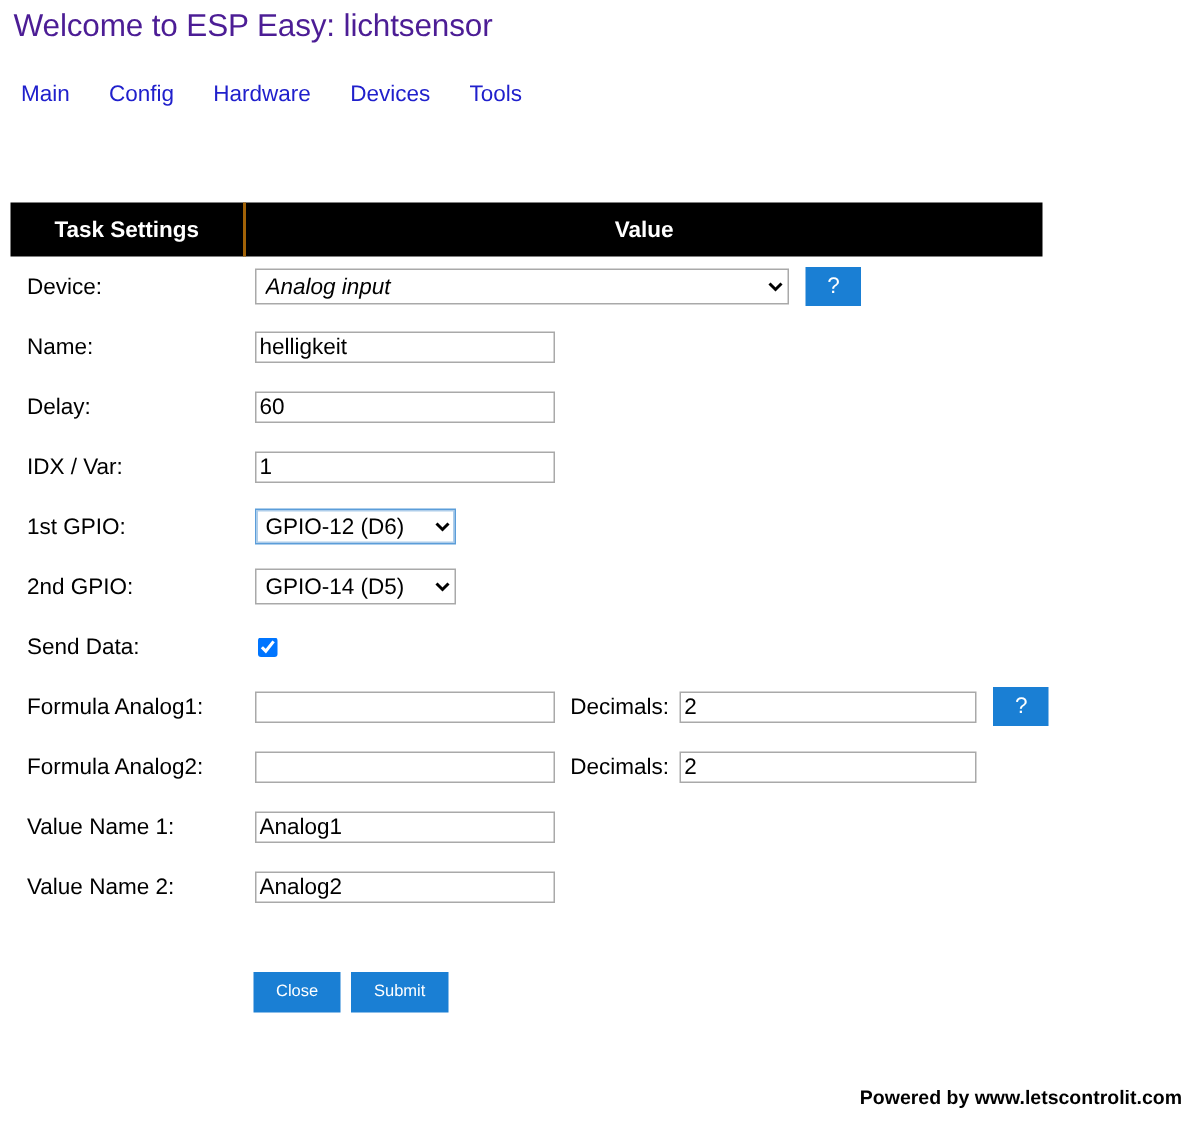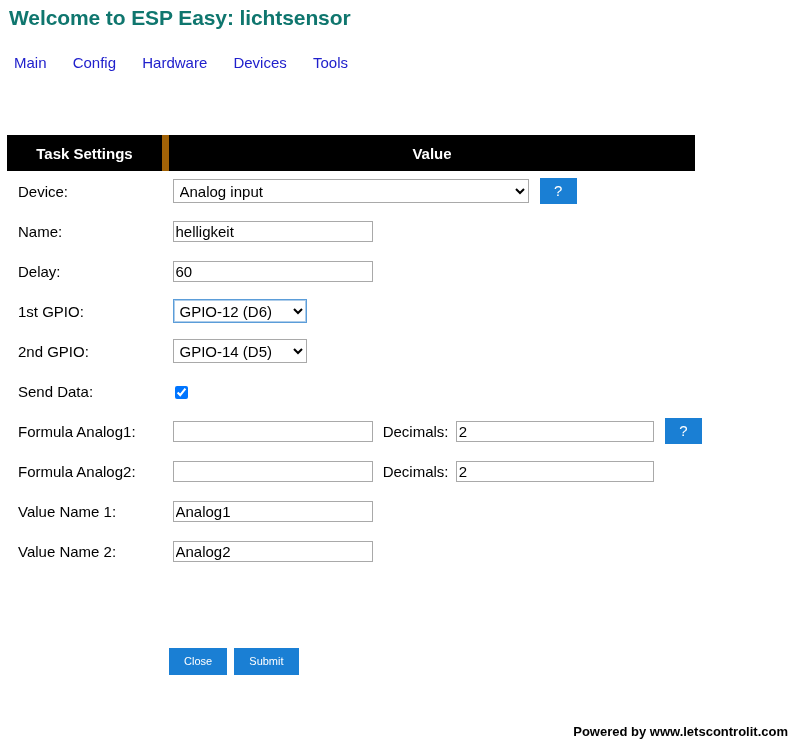--- a/index.html
+++ b/index.html
@@ -14,22 +14,22 @@
     font-family: "Liberation Sans", sans-serif;
     font-size: 15px;
     color: #000000;
     position: relative;
     overflow: hidden;
   }
 
   
   .page-title {
     font-size: 21px;
-    font-weight: bold;
-    color: #0f766e;
+    font-weight: normal;
+    color: #4c1d95;
     margin: 0;
     padding: 6px 0 0 9px;
     letter-spacing: -0.1px;
   }
 
   .navbar {
     padding: 24px 0 0 14px;
     font-size: 15px;
     white-space: nowrap;
   }
@@ -59,21 +59,21 @@
   .sec-head td {
     background: #000000;
     color: #ffffff;
     font-weight: bold;
     font-size: 15px;
     height: 36px;
     text-align: center;
   }
   .sec-head .col-label {
     width: 155px;
-    border-right: 7px solid #a16207;
+    border-right: 2px solid #a16207;
   }
 
   .row-field td { height: 40px; }
   .col-label-cell {
     width: 155px;
     padding-left: 11px !important;
     font-size: 15px;
     color: #000000;
     white-space: nowrap;
   }
@@ -104,21 +104,21 @@
     font-size: 15px;
     color: #000000;
     height: 24px;
     padding: 1px 2px;
     background: #ffffff;
     border: 1px solid #a9a9a9;
     box-sizing: border-box;
     vertical-align: middle;
     outline: none;
   }
-  .sel-device { width: 356px; }
+  .sel-device { width: 356px; font-style: italic; }
   .sel-gpio   { width: 134px; }
   .sel-focus  { border: 1px solid #5b9dd9; box-shadow: 0 0 0 1px #aecdea inset; }
 
   .chk {
     width: 13px;
     height: 13px;
     vertical-align: middle;
     margin: 0 0 0 2px;
   }
 
@@ -213,20 +213,26 @@
       </td>
     </tr>
 
     <tr class="row-field">
       <td class="col-label-cell">Delay:</td>
       <td class="col-value-cell">
         <input type="text" class="inp-wide" value="60" style="">
       </td>
     </tr>
 
+    <tr class="row-field">
+      <td class="col-label-cell">IDX / Var:</td>
+      <td class="col-value-cell">
+        <input type="text" class="inp-wide" value="1" style="">
+      </td>
+    </tr>
 
     <tr class="row-field">
       <td class="col-label-cell">1st GPIO:</td>
       <td class="col-value-cell">
         <select class="sel-gpio sel-focus">
           <option>GPIO-12 (D6)</option>
         </select>
       </td>
     </tr>
 

